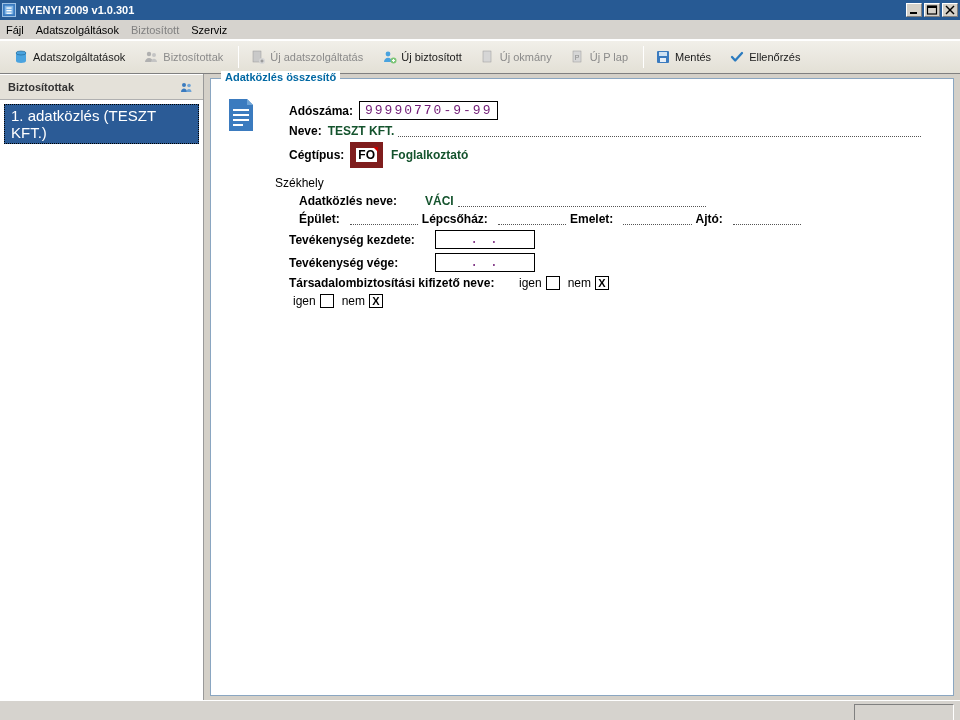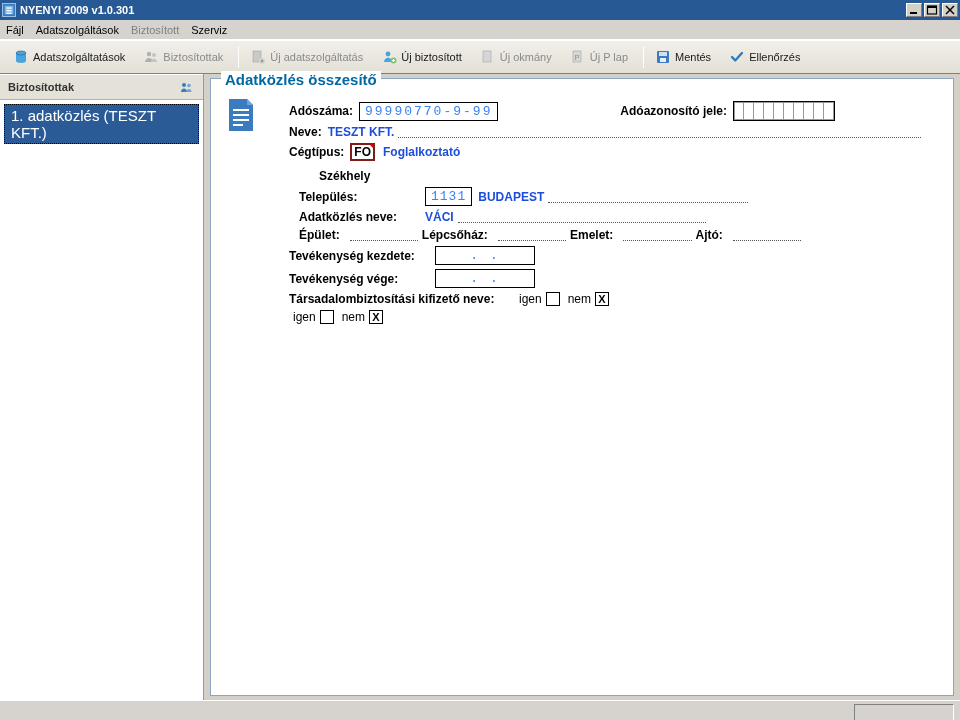--- a/index.html
+++ b/index.html
@@ -31,36 +31,36 @@
   .main { display: flex; height: calc(100% - 20px - 20px - 30px - 24px); }
 
   .sidebar { width: 204px; border-right: 1px solid #999; display: flex; flex-direction: column; }
   .sidebar-header { background: #e4e1d9; padding: 6px 8px; font-size: 11px; font-weight: bold; color: #333; border-bottom: 1px solid #b0b0b0; border-top: 1px solid #fff; display: flex; align-items: center; justify-content: space-between; }
   .sidebar-header .hicon { width: 16px; height: 12px; }
   .sidebar-body { flex: 1; background: #fff; padding: 4px 4px; }
   .side-item { background: #2b5b96; color: #fff; font-size: 15px; padding: 2px 6px; border: 1px dotted #000; cursor: default; }
 
   .content { flex: 1; padding: 4px 6px 4px 6px; }
   .group { border: 1px solid #8aa6c1; background: #fff; height: 100%; position: relative; padding: 18px 14px; }
-  .group-title { position: absolute; top: -8px; left: 10px; background: #fff; padding: 0 4px; font-size: 15px; font-weight: bold; color: #0068a3; }
+  .group-title { position: absolute; top: -8px; left: 10px; background: #fff; padding: 0 4px; font-size: 11px; font-weight: bold; color: #0068a3; }
 
   .doc-icon { position: absolute; left: 14px; top: 18px; width: 32px; height: 38px; }
   .doc-icon svg { width: 32px; height: 38px; }
 
   .form-area { margin-left: 50px; font-size: 12px; color: #000; }
   .row { display: flex; align-items: center; margin: 4px 14px; position: relative; }
   .lbl { font-weight: bold; color: #000; margin-right: 6px; white-space: nowrap; }
-  .val { color: #1d4ed8; font-weight: bold; white-space: nowrap; }
-  .boxed { border: 1px solid #000; padding: 1px 5px; font-family: "Courier New", monospace; letter-spacing: 2px; background: #fff; font-size: 13px; font-weight: normal; color: #3b82f6; }
-  .boxed-small { border: 2px solid #7f1d1d; padding: 0px 2px; font-weight: bold; color:#000; position: relative; }
+  .val { color: #14532d; font-weight: bold; white-space: nowrap; }
+  .boxed { border: 1px solid #000; padding: 1px 5px; font-family: "Courier New", monospace; letter-spacing: 2px; background: #fff; font-size: 13px; font-weight: normal; color: #701a75; }
+  .boxed-small { border: 6px solid #7f1d1d; padding: 0px 2px; font-weight: bold; color:#000; position: relative; }
   .boxed-small::after { content:""; position:absolute; right:-1px; top:-1px; width:0; height:0; border-left:5px solid transparent; border-top:5px solid #c00; }
   .dotsfill { flex: 1; border-bottom: 1px dotted #555; margin: 0 4px; height: 12px; }
   .check { display:inline-block; width:14px; height:14px; border:1px solid #000; background:#fff; text-align:center; line-height:12px; font-size:11px; font-weight:bold; vertical-align:middle; }
   .sub { margin-left: 10px; }
-  .section-label { font-weight: bold; margin-top:8px; margin-bottom:2px;margin-left:44px; }
+  .section-label { font-weight: normal; margin-top:8px; margin-bottom:2px; }
 
   .row-top { display:flex; align-items:center; justify-content:space-between; }
   .row-top .left, .row-top .right { display:flex; align-items:center; }
   .segboxes { display:flex; }
   .segboxes .seg { width:10px; height:18px; border:1px solid #999; border-left:none; }
   .segboxes .seg:first-child { border-left:1px solid #999; }
   .segwrap { border:1px solid #000; padding:0; }
 
   .row.addrline .lbl1 { width:120px; font-weight:bold; }
 
@@ -226,62 +226,38 @@
           </svg>
       </span>
 
       <div class="form-area">
 
         <div class="row row-top">
           <div class="left">
             <span class="lbl">Adószáma:</span>
             <span class="boxed">99990770-9-99</span>
           </div>
-          <div class="right" style="margin-right:90px;">
-            <span class="lbl">Adóazonosító jele:</span>
-            <span class="segwrap">
-              <span class="segboxes">
-                  <span class="seg"></span>
-                  <span class="seg"></span>
-                  <span class="seg"></span>
-                  <span class="seg"></span>
-                  <span class="seg"></span>
-                  <span class="seg"></span>
-                  <span class="seg"></span>
-                  <span class="seg"></span>
-                  <span class="seg"></span>
-                  <span class="seg"></span>
-                </span>
-            </span>
-          </div>
         </div>
 
         <div class="row">
           <span class="lbl">Neve:</span>
           <span class="val">TESZT KFT.</span>
           <span class="dotsfill"></span>
         </div>
 
         <div class="row">
           <span class="lbl">Cégtípus:</span>
           <span class="boxed-small">FO</span>
           <span style="width:8px"></span>
           <span class="val">Foglalkoztató</span>
         </div>
 
         <div class="section-label">Székhely</div>
 
         <div class="sub">
-          <div class="row addrline">
-            <span class="lbl lbl1">Település:</span>
-            <span class="boxed" style="letter-spacing:1px;">1131</span>
-            <span style="width:6px"></span>
-            <span class="val">BUDAPEST</span>
-            <span class="dotsfill" style="max-width:200px"></span>
-          </div>
 
           <div class="row addrline">
             <span class="lbl lbl1">Adatközlés neve:</span>
             <span class="val">VÁCI</span>
             <span class="dotsfill" style="max-width:248px"></span>
           </div>
 
 
           <div class="row addrline">
             <span class="lbl">Épület:</span>

